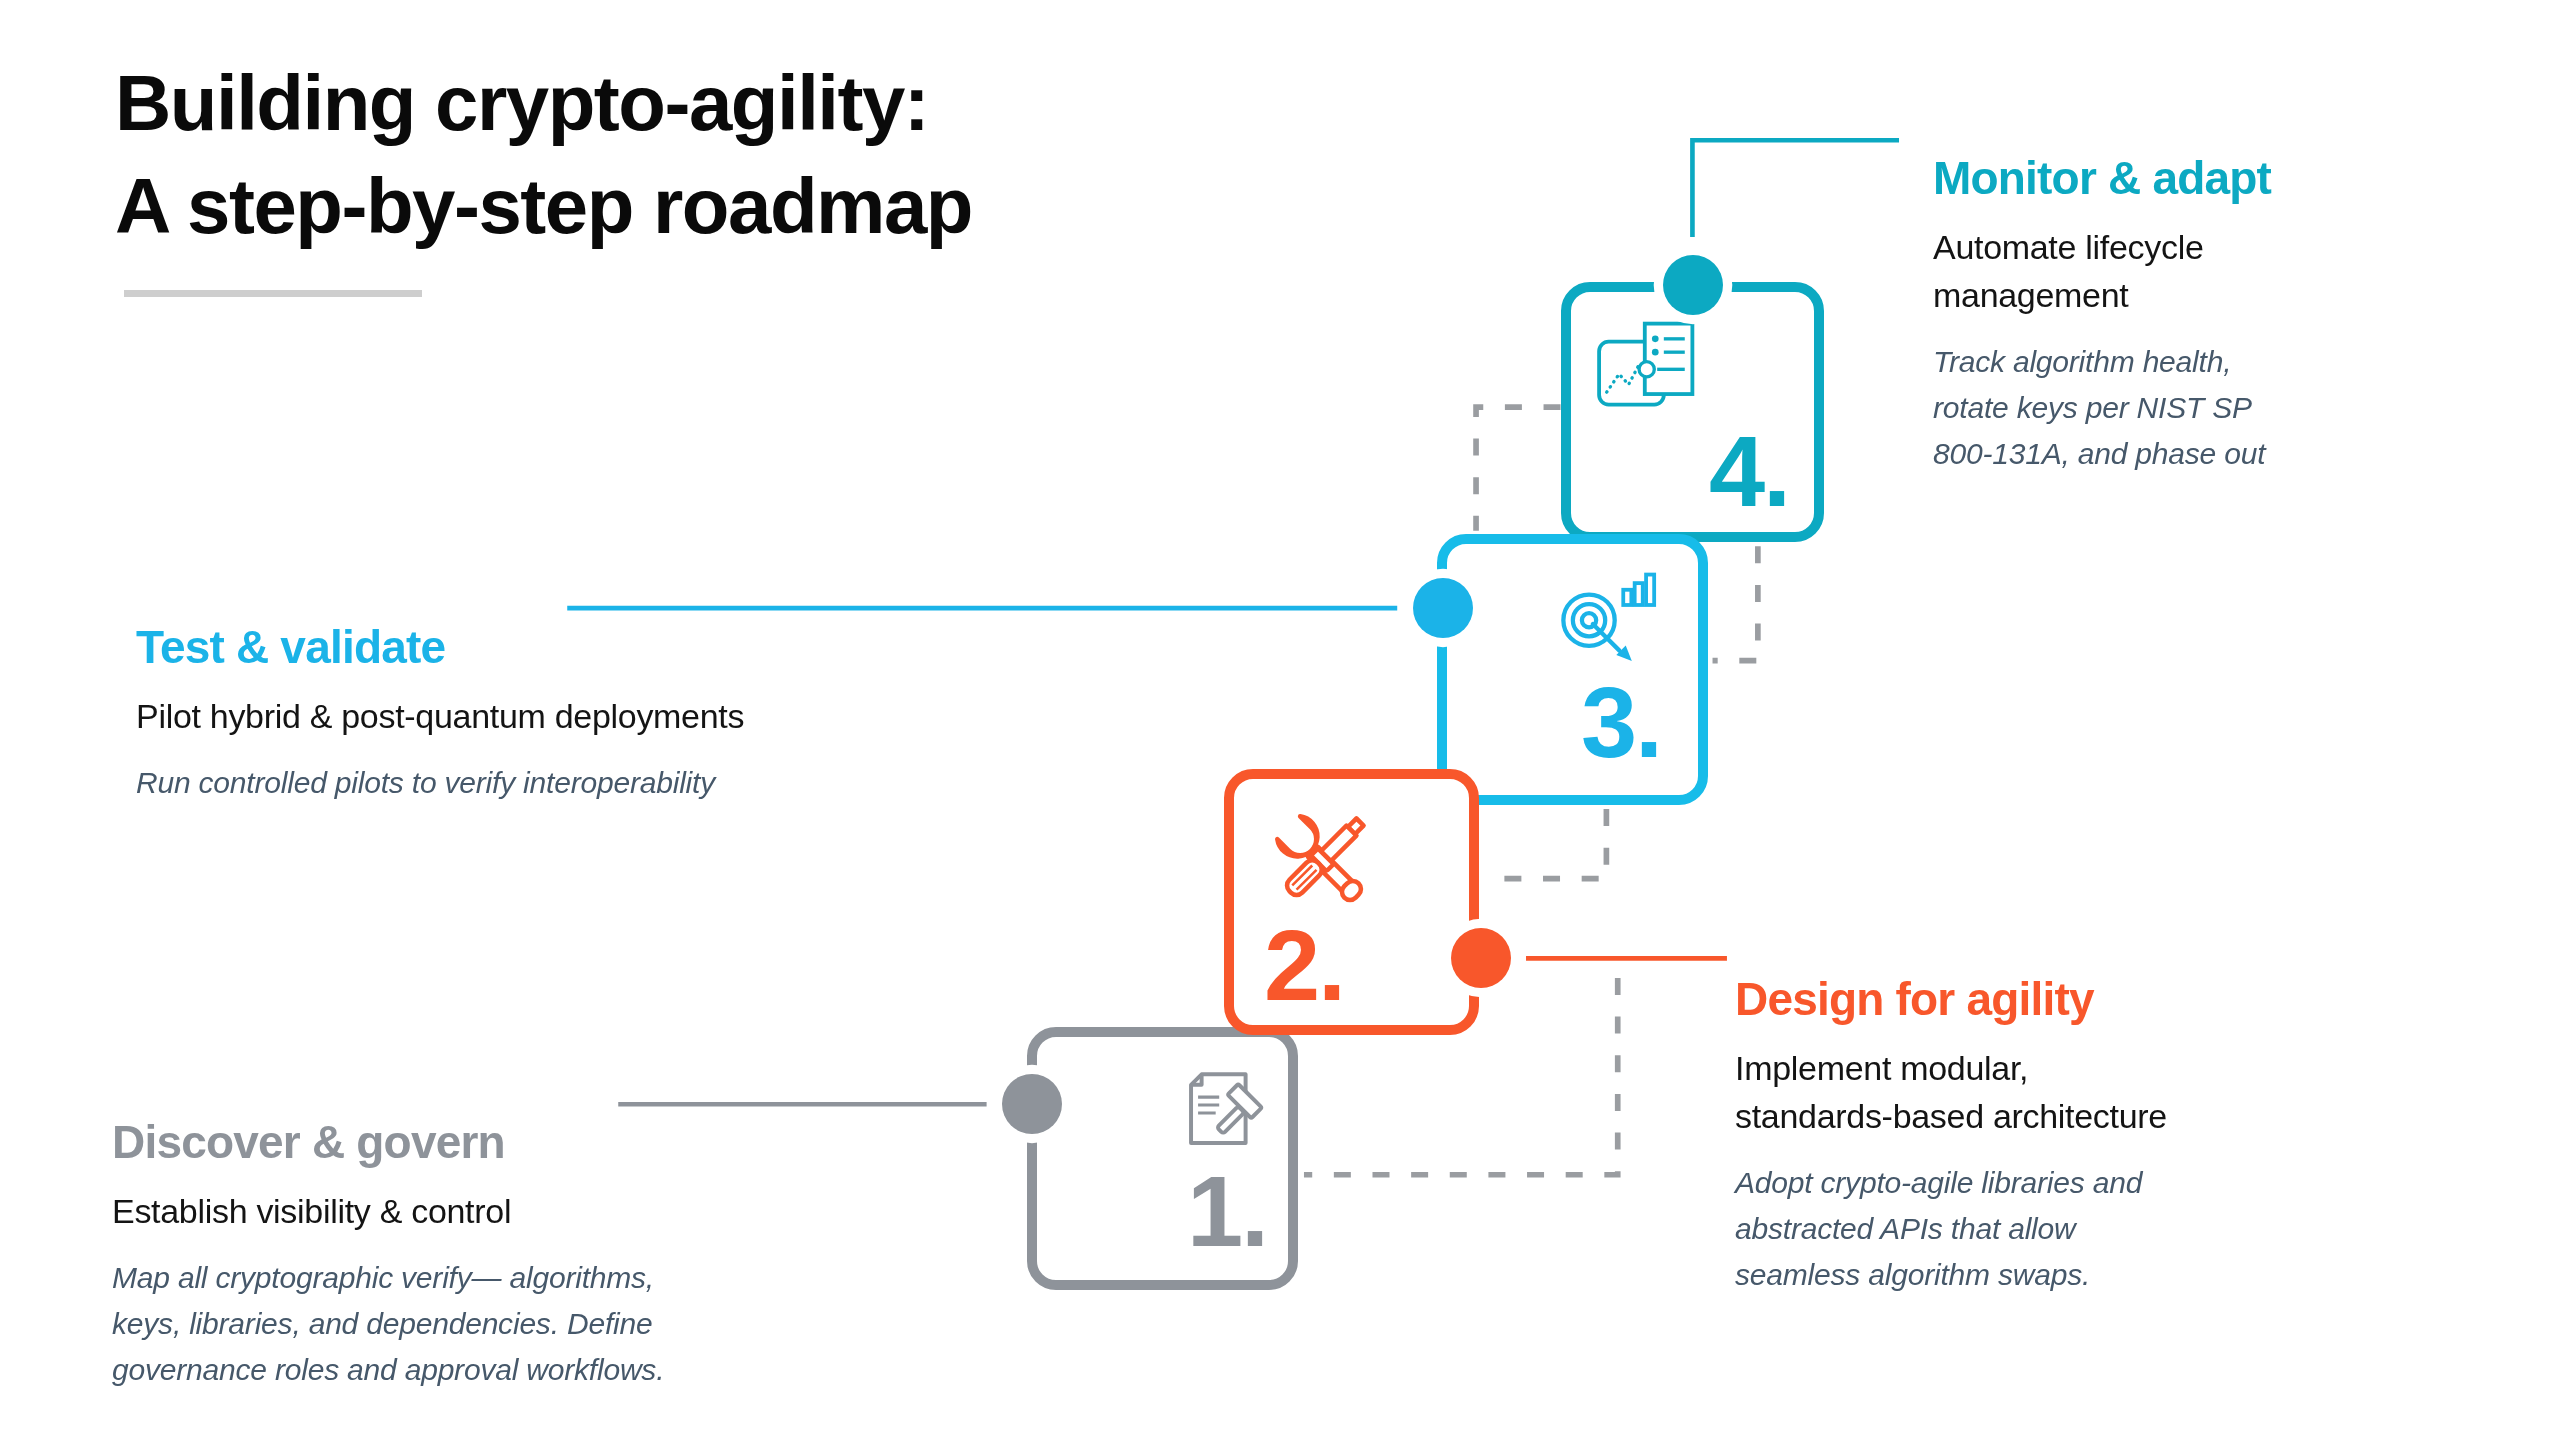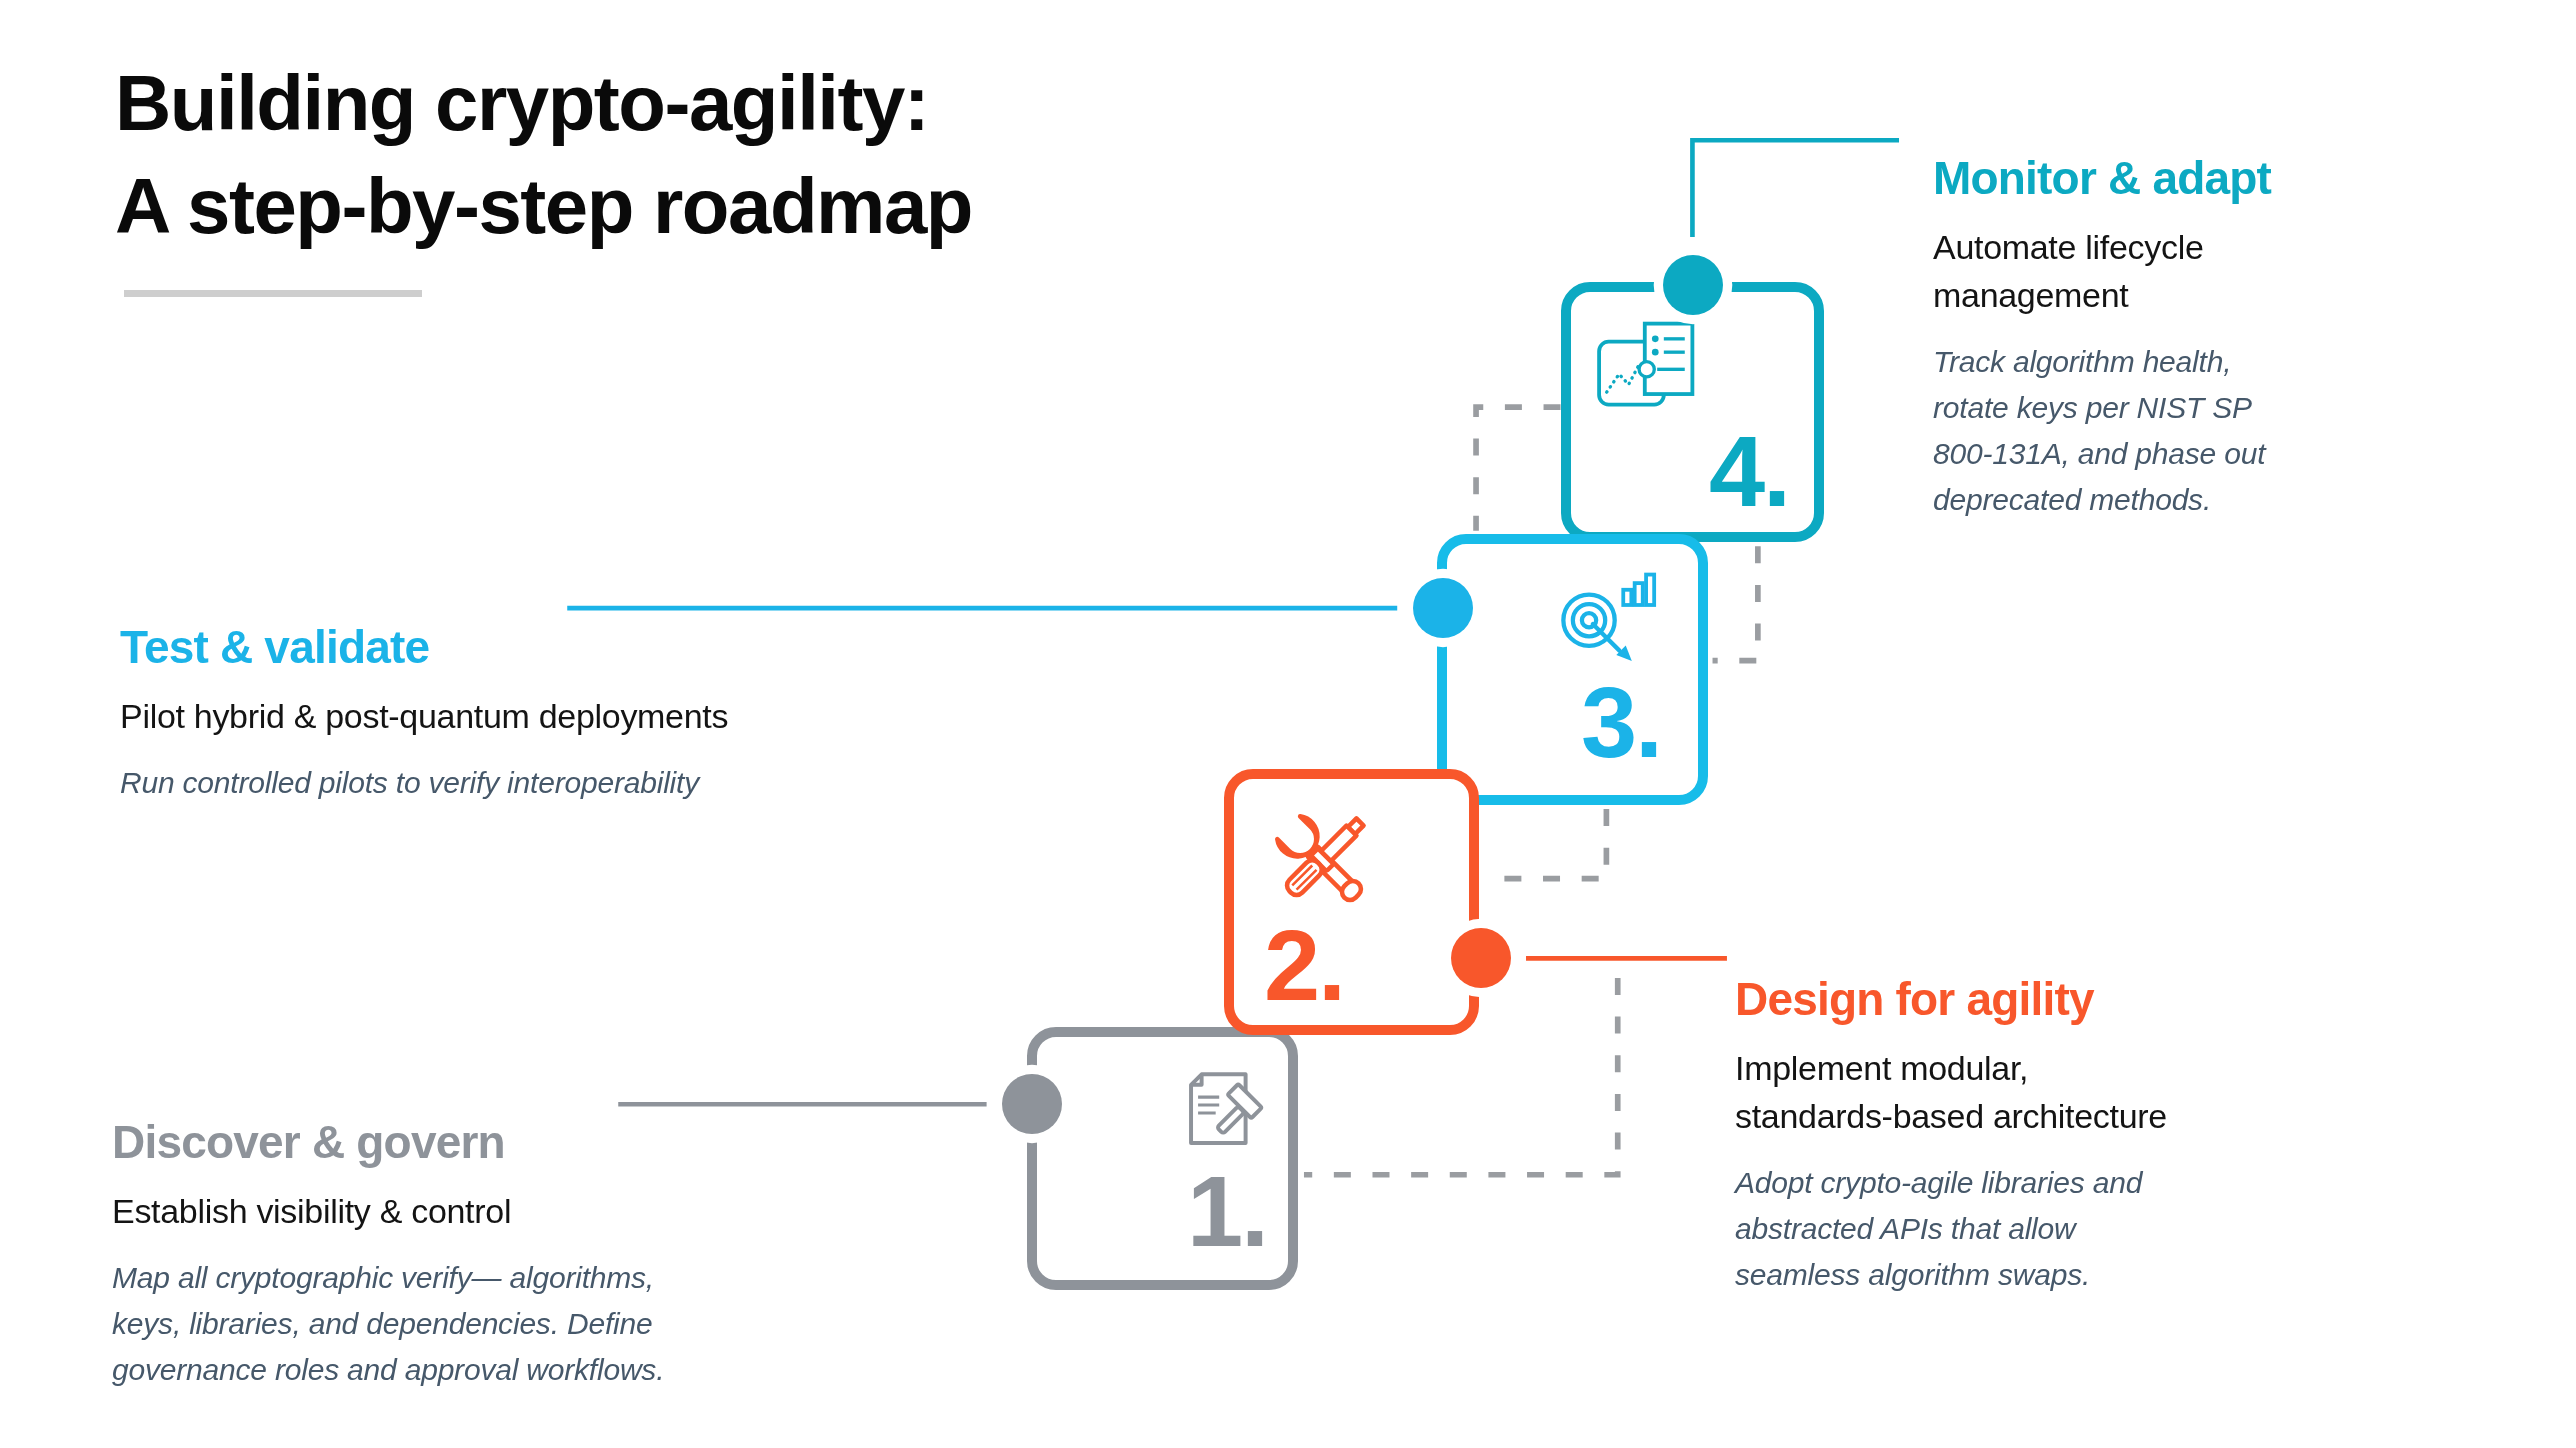--- a/index.html
+++ b/index.html
@@ -18,21 +18,21 @@
   }
   #title-underline{
     position:absolute;left:124px;top:290px;width:298px;height:6.7px;
     background:#cecece;z-index:6;
   }
   .block{position:absolute;z-index:6;margin-top:39px;}
   .step-title{font-size:46px;line-height:53px;font-weight:bold;letter-spacing:-0.8px;white-space:nowrap;}
   .step-sub{margin-top:17.5px;font-size:34px;line-height:48px;font-weight:500;color:#141414;letter-spacing:-0.3px;white-space:nowrap;}
   .step-body{margin-top:20.6px;font-size:30px;line-height:46px;font-style:italic;color:#46586a;letter-spacing:-0.2px;white-space:nowrap;}
   #block-monitor{left:1933px;top:113px;}
-  #block-test{left:120px;top:582px;}
+  #block-test{left:136px;top:582px;}
   #block-design{left:1735px;top:934px;}
   #block-discover{left:112px;top:1077px;}
   .t-teal{color:#0ca9c2;}
   .t-sky{color:#1bb3e8;}
   .t-orange{color:#f8572b;}
   .t-gray{color:#8e939a;}
   
   .step-box{
     position:absolute;box-sizing:border-box;background:#ffffff;
     border-radius:29px;border:10.3px solid;
@@ -161,21 +161,20 @@
   <div id="block-monitor" class="block">
     <div class="step-title t-teal">Monitor &amp; adapt</div>
     <div class="step-sub">
       <div>Automate lifecycle</div>
       <div>management</div>
     </div>
     <div class="step-body">
       <div>Track algorithm health,</div>
       <div>rotate keys per NIST SP</div>
       <div>800-131A, and phase out</div>
-      <div>deprecated methods.</div>
     </div>
   </div>
 
   <div id="block-test" class="block">
     <div class="step-title t-sky">Test &amp; validate</div>
     <div class="step-sub">
       <div>Pilot hybrid &amp; post-quantum deployments</div>
     </div>
     <div class="step-body">
       <div>Run controlled pilots to verify interoperability</div>

